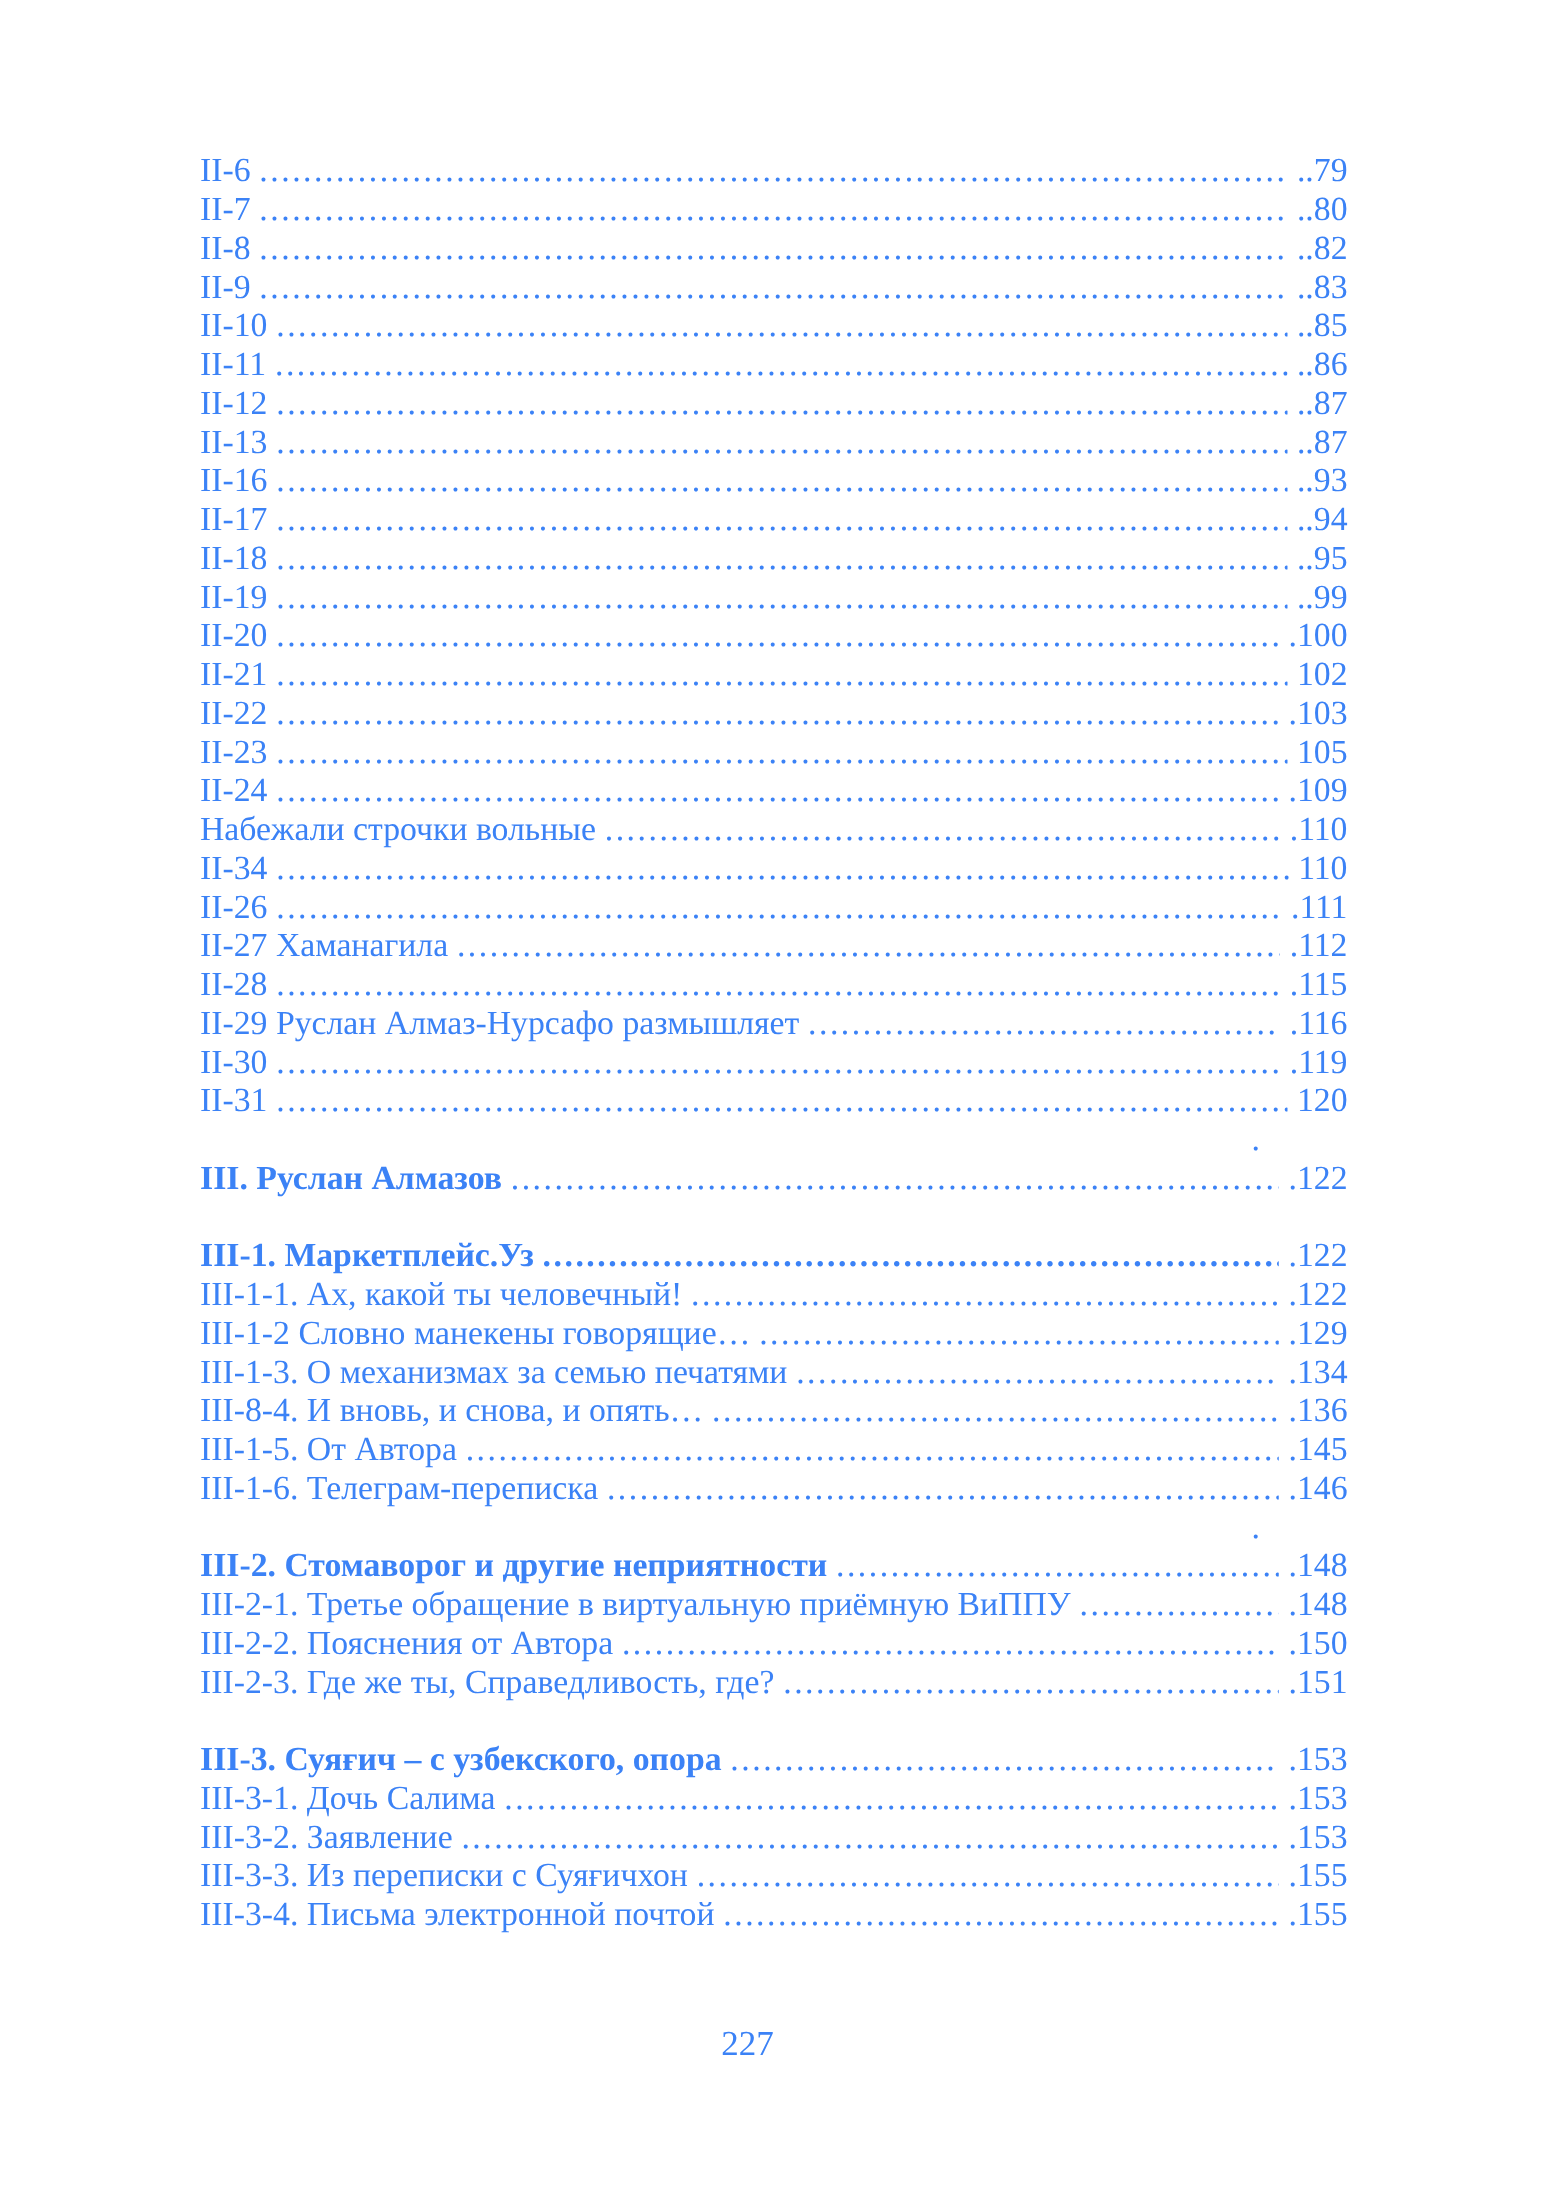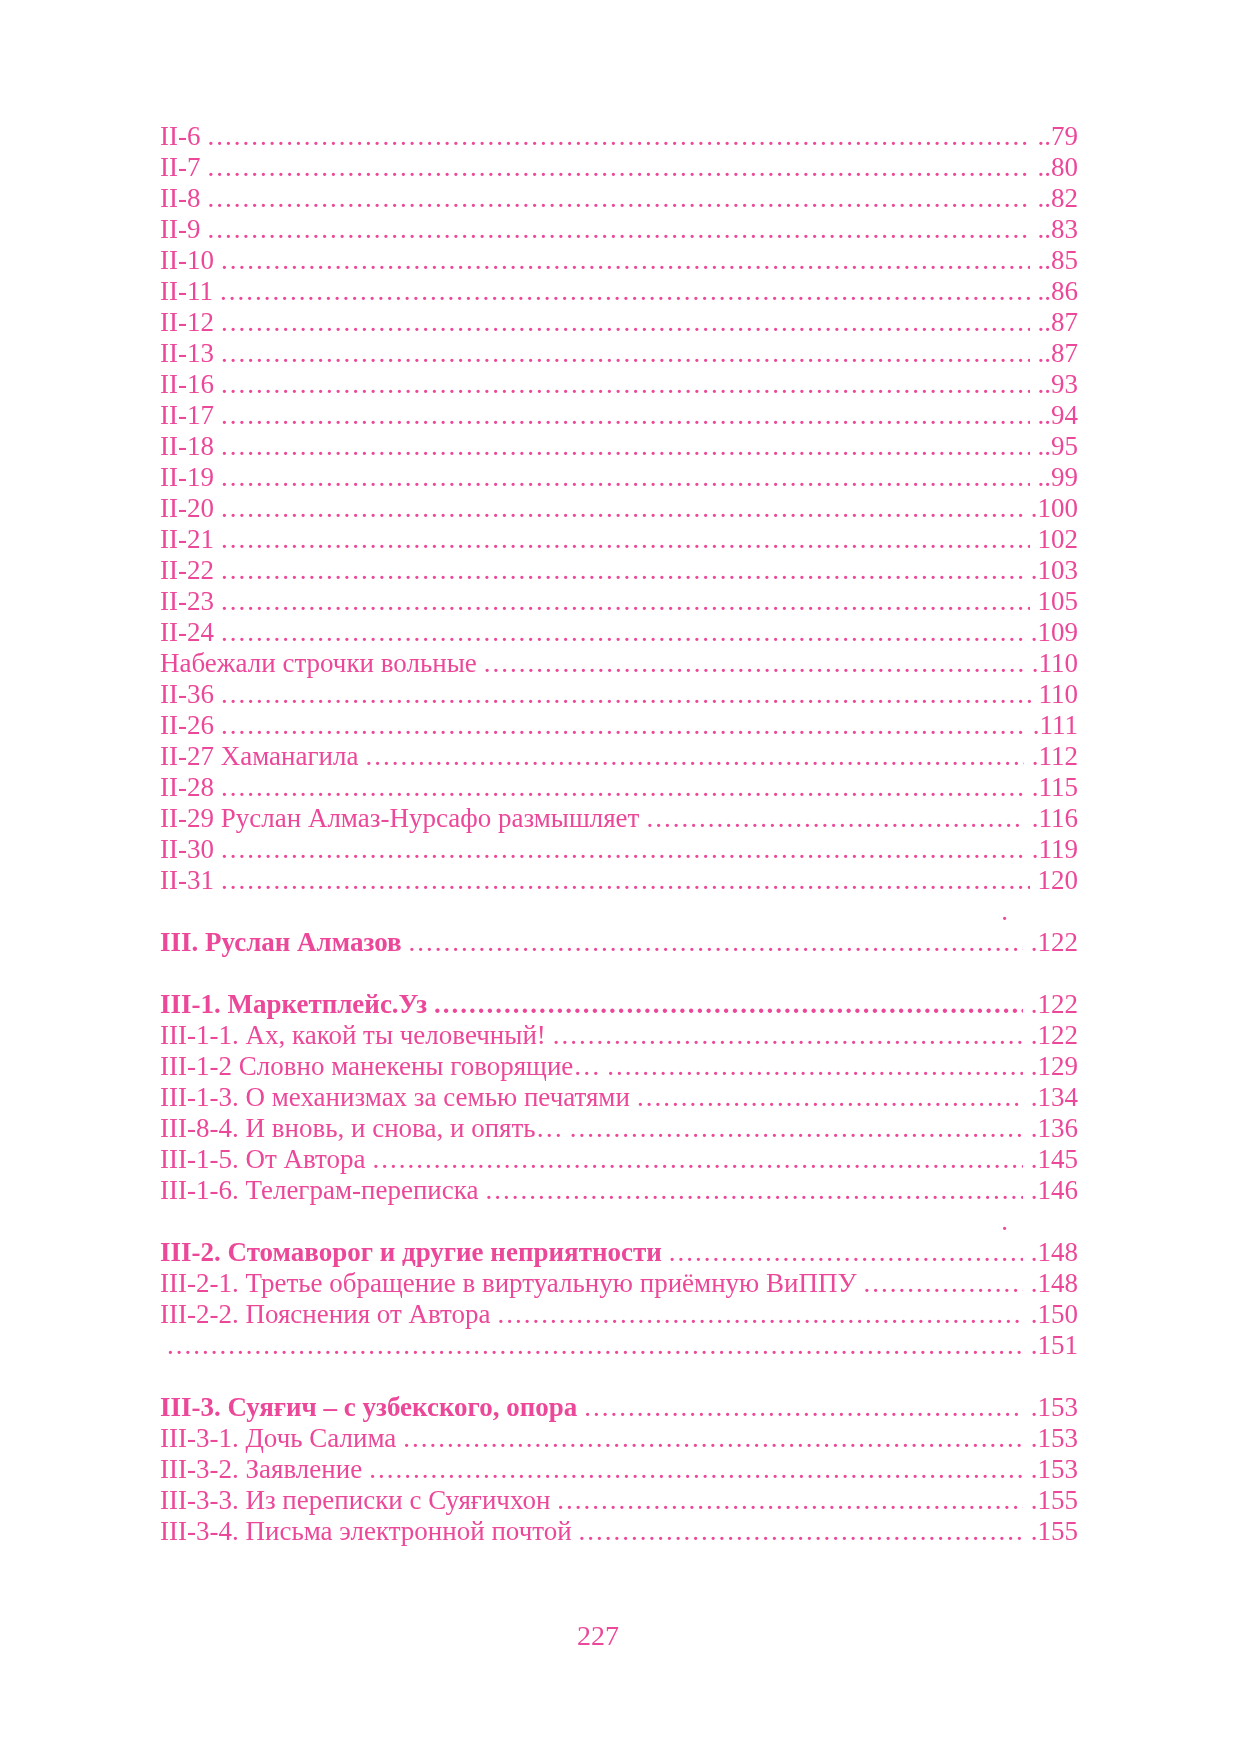--- a/index.html
+++ b/index.html
@@ -5,21 +5,21 @@
   html, body {
     margin: 0;
     padding: 0;
     background: #ffffff;
   }
   .page {
     position: relative;
     width: 1240px;
     height: 1753px;
     background: #ffffff;
-    color: #ec4899;
+    color: #3b82f6;
     font-family: "Liberation Serif", "DejaVu Serif", serif;
     overflow: hidden;
   }
   .toc {
     position: absolute;
     left: 160px;
     right: 162px;
     top: 121px;
   }
   .row {
@@ -150,21 +150,21 @@
         <span class="title">II-24</span>
         <span class="leader"></span>
         <span class="page-num">.109</span>
       </div>
       <div class="row plain">
         <span class="title">Набежали строчки вольные</span>
         <span class="leader"></span>
         <span class="page-num">.110</span>
       </div>
       <div class="row plain">
-        <span class="title">II-36</span>
+        <span class="title">II-34</span>
         <span class="leader"></span>
         <span class="page-num">110</span>
       </div>
       <div class="row plain">
         <span class="title">II-26</span>
         <span class="leader"></span>
         <span class="page-num">.111</span>
       </div>
       <div class="row plain">
         <span class="title">II-27 Хаманагила</span>
@@ -247,20 +247,21 @@
         <span class="title">III-2-1. Третье обращение в виртуальную приёмную ВиППУ</span>
         <span class="leader"></span>
         <span class="page-num">.148</span>
       </div>
       <div class="row plain">
         <span class="title">III-2-2. Пояснения от Автора</span>
         <span class="leader"></span>
         <span class="page-num">.150</span>
       </div>
       <div class="row plain">
+        <span class="title">III-2-3. Где же ты, Справедливость, где?</span>
         <span class="leader"></span>
         <span class="page-num">.151</span>
       </div>
       <div class="row blank"></div>
       <div class="row bolditalic">
         <span class="title">III-3. Суяғич – с узбекского, опора</span>
         <span class="leader"></span>
         <span class="page-num">.153</span>
       </div>
       <div class="row plain">

